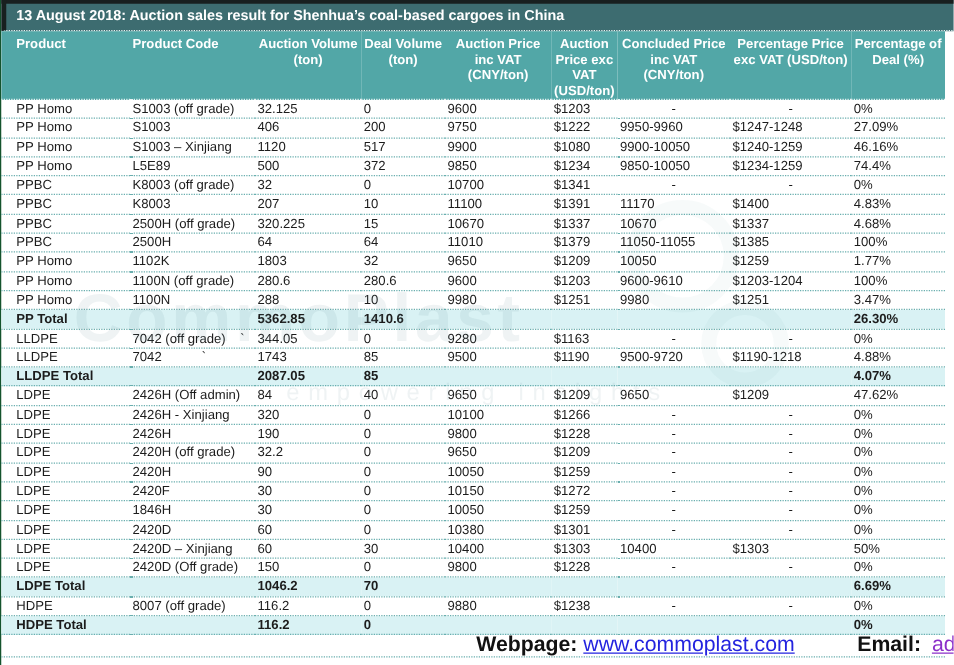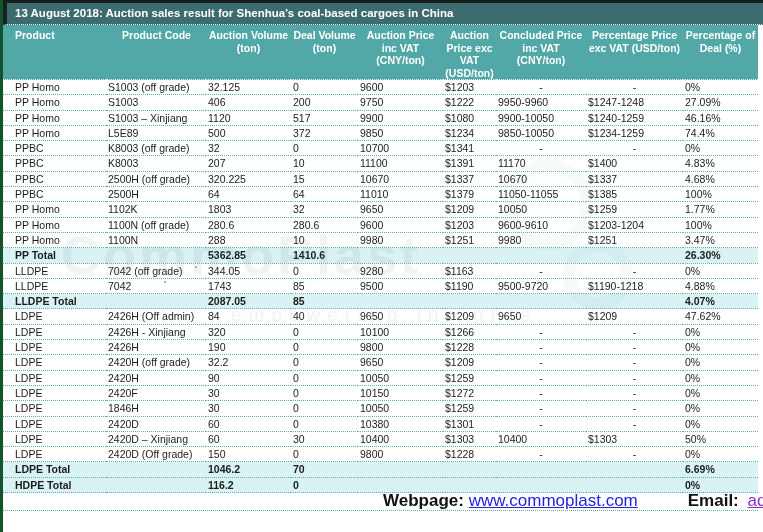--- a/index.html
+++ b/index.html
@@ -1,20 +1,20 @@
 <!DOCTYPE html>
 <html><head>
 <meta charset="utf-8">
 <style>
   * { box-sizing: border-box; }
   html,body { margin:0; padding:0; background:#ffffff; }
   body { width:763px; height:532px; font-family:"Liberation Sans", sans-serif; }
   .sheet {
     position:relative; width:763px; height:532px; overflow:hidden;
-    border-left:3px solid #14532d; background:#fff;
+    border-left:1px solid #14532d; background:#fff;
   }
   
   .titlebar {
     width:763px; height:25px;
     background:#3D6C70;
     border-top:3px solid #181f1f;
     border-left:4px solid #181f1f;
     border-bottom:1px dotted #e8f4f4;
     color:#ffffff; font-weight:bold; font-size:11.5px; line-height:20px;
     padding-left:8px; white-space:nowrap;
@@ -22,21 +22,21 @@
   
   table { border-collapse:collapse; table-layout:fixed; width:755px; position:relative; z-index:1; }
   thead th {
     background:#52A7A7; color:#ffffff;
     font-size:10.5px; font-weight:bold; line-height:12.5px;
     vertical-align:top; text-align:center;
     padding:4px 1px 0 1px; height:50px;
     border-bottom:1px dotted #e8f4f4;
     overflow:visible; white-space:normal;
   }
-  thead th.left { text-align:center; padding-left:2px; }
+  thead th.left { text-align:left; padding-left:2px; }
   thead th.first { text-align:left; padding-left:12px; }
   tbody td {
     font-size:10.5px; color:#1c1c1c;
     height:14.3px; line-height:14.3px;
     padding:0 0 0 2px;
     border-bottom:1px dotted #69aeae;
     white-space:nowrap; overflow:visible;
   }
   tbody td.c0 { padding-left:12px; }
   tbody tr.total td { background:#D9F2F4; font-weight:bold; }
@@ -372,20 +372,31 @@
           <td class="c0">LDPE Total</td>
           <td class="c1"></td>
           <td class="c2">1046.2</td>
           <td class="c3">70</td>
           <td class="c4"></td>
           <td class="c5"></td>
           <td class="c6"></td>
           <td class="c7"></td>
           <td class="c8">6.69%</td>
         </tr>
+        <tr>
+          <td class="c0">HDPE</td>
+          <td class="c1">8007 (off grade)</td>
+          <td class="c2">116.2</td>
+          <td class="c3">0</td>
+          <td class="c4">9880</td>
+          <td class="c5">$1238</td>
+          <td class="c6 dash">-</td>
+          <td class="c7 dash">-</td>
+          <td class="c8">0%</td>
+        </tr>
         <tr class="total">
           <td class="c0">HDPE Total</td>
           <td class="c1"></td>
           <td class="c2">116.2</td>
           <td class="c3">0</td>
           <td class="c4"></td>
           <td class="c5"></td>
           <td class="c6"></td>
           <td class="c7"></td>
           <td class="c8">0%</td>

